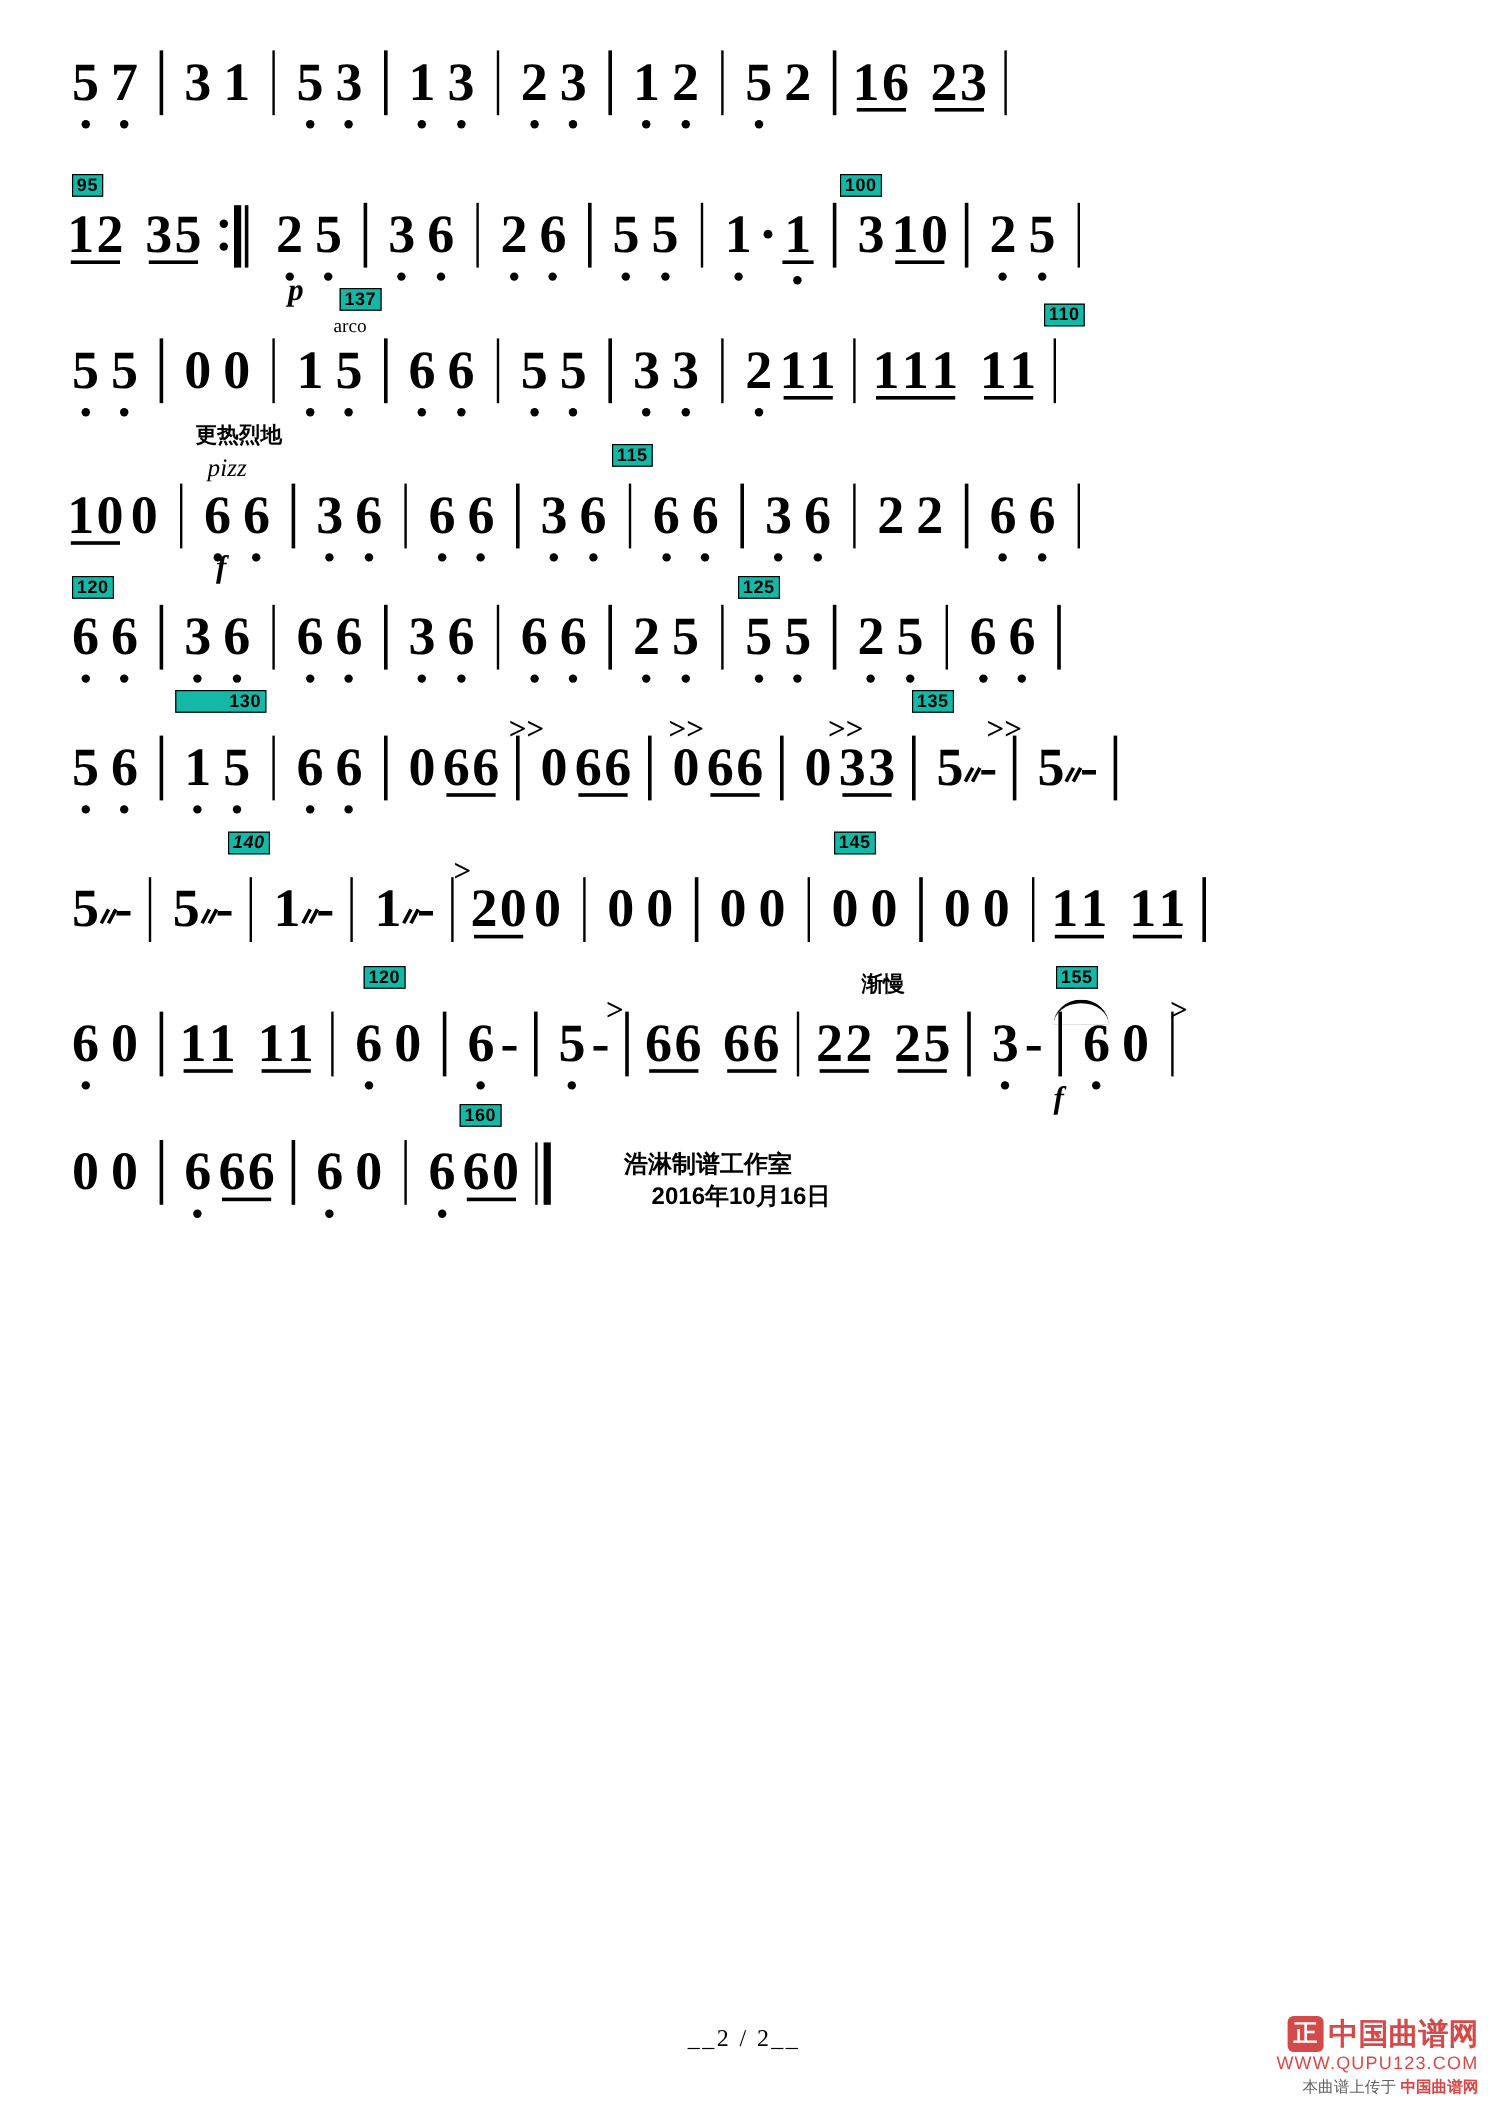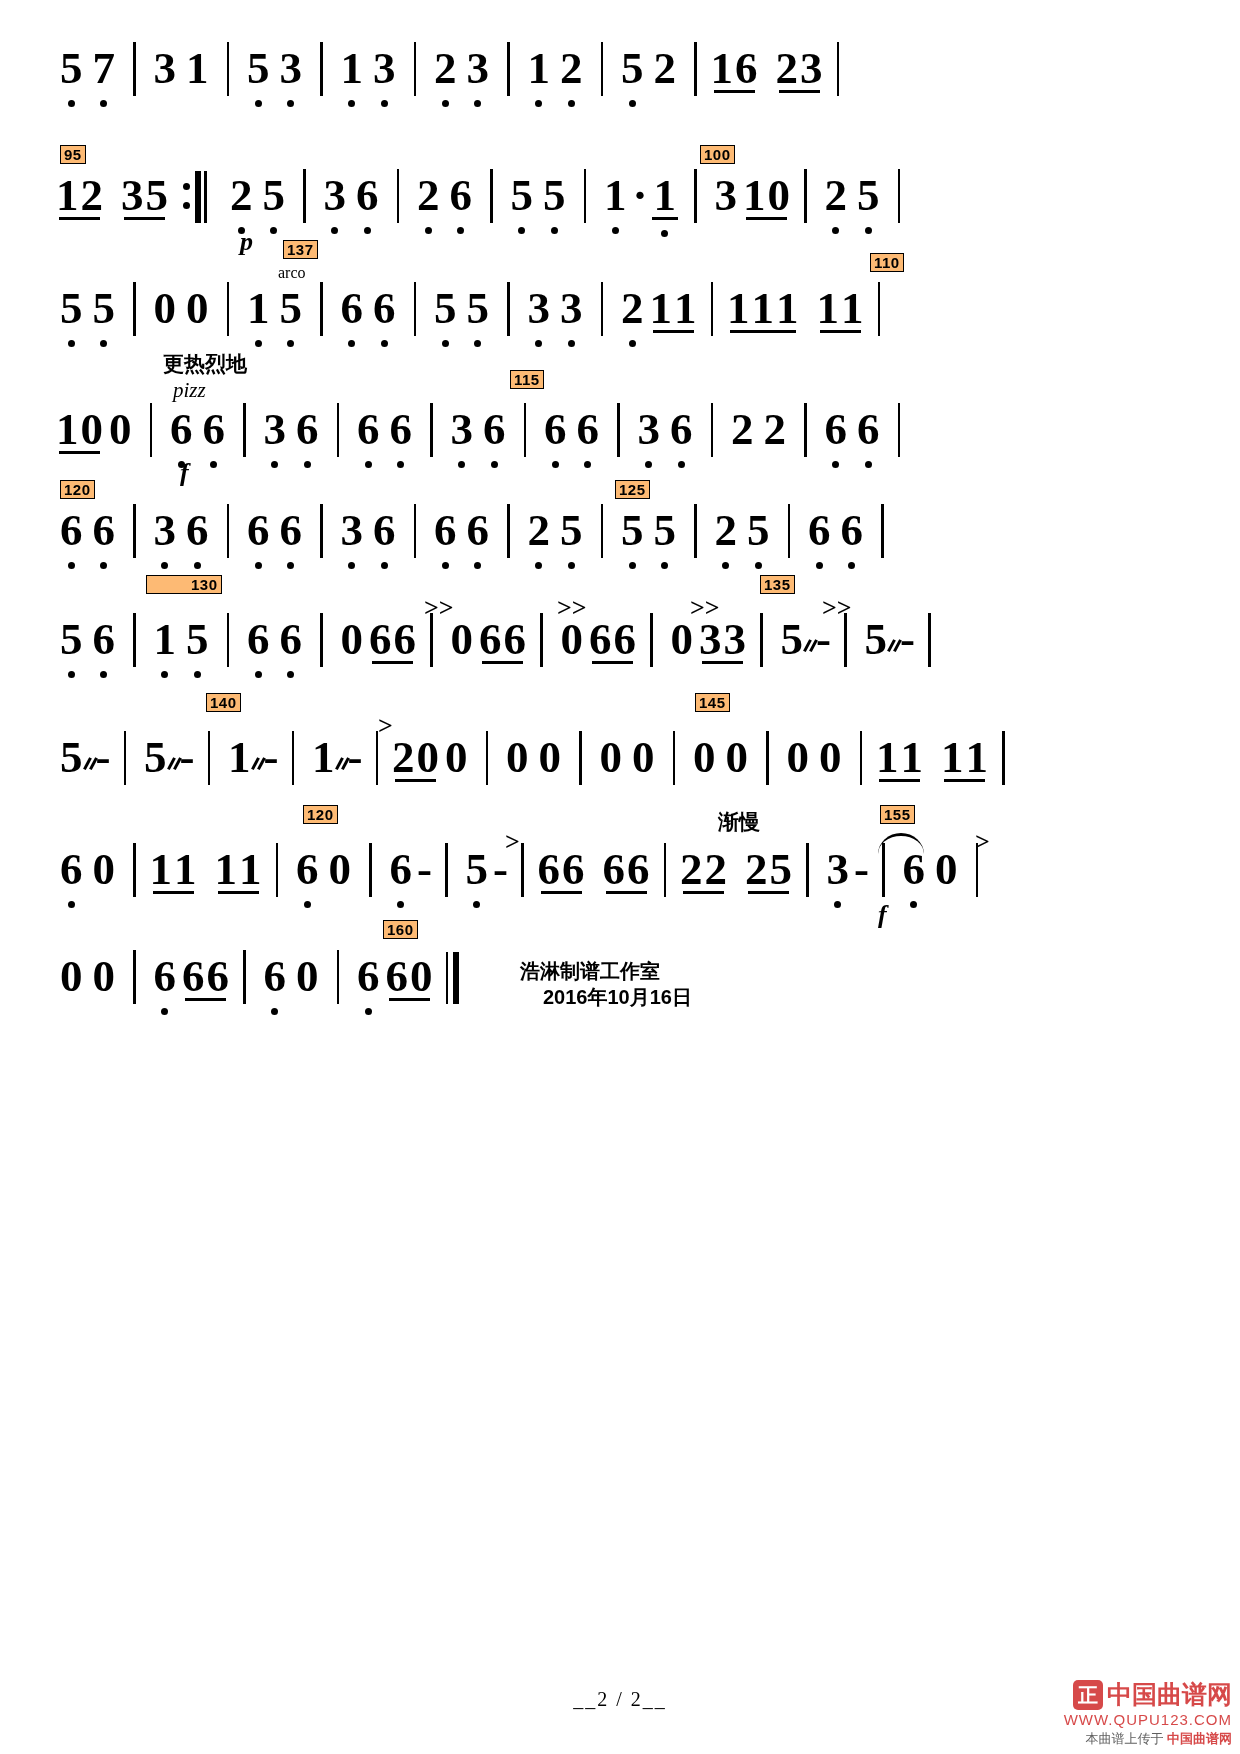--- a/index.html
+++ b/index.html
@@ -27,21 +27,21 @@
     height: 110px;
   }
   
   .mnum {
     position: absolute;
     border: 1.5px solid #000;
     font-family: "Liberation Sans", sans-serif;
     font-size: 15px;
     line-height: 17px;
     padding: 0 3px;
-    background: #fdba74;
+    background: #14b8a6;
     font-weight: 600;
     letter-spacing: 0.5px;
   }
   
   .row {
     position: absolute;
     left: 55px;
     right: 40px;
     display: flex;
     align-items: flex-start;
@@ -120,21 +120,21 @@
     position: absolute;
     font-family: "Liberation Serif", serif;
     font-style: italic;
     font-weight: 700;
     font-size: 26px;
   }
   .cn {
     position: absolute;
     font-family: "Liberation Sans", sans-serif;
     font-weight: 700;
-    font-size: 21px;
+    font-size: 18px;
   }
   .txt-small {
     position: absolute;
     font-family: "Liberation Sans", sans-serif;
     font-size: 16px;
   }
   .accent {
     position: absolute;
     font-family: "Liberation Serif", serif;
     font-size: 26px;
@@ -600,21 +600,21 @@
             <i style="left:-2px;"></i>
             <i style="left:4px;"></i>
           </span>
         <span class="dash" style="margin-left:8px;">-</span>
       </span>
       <span class="bar"></span>
     </div>
   </div>
 
   <div class="system" style="position:absolute; top:693px; left:0; width:1240px;">
-    <div class="mnum" style="left:206px; top:0;">140</div>
+    <div class="mnum" style="left:190px; top:0;font-style:italic;">140</div>
     <div class="mnum" style="left:695px; top:0;">145</div>
     <div class="accent" style="left:378px; top:18px;">&gt;</div>
     <div class="row" style="top:38px;">
       <span class="grp">
         <span class="note dotu2">5</span>
         <span class="trem">
             <i style="left:-2px;"></i>
             <i style="left:4px;"></i>
           </span>
         <span class="dash" style="margin-left:8px;">-</span>

